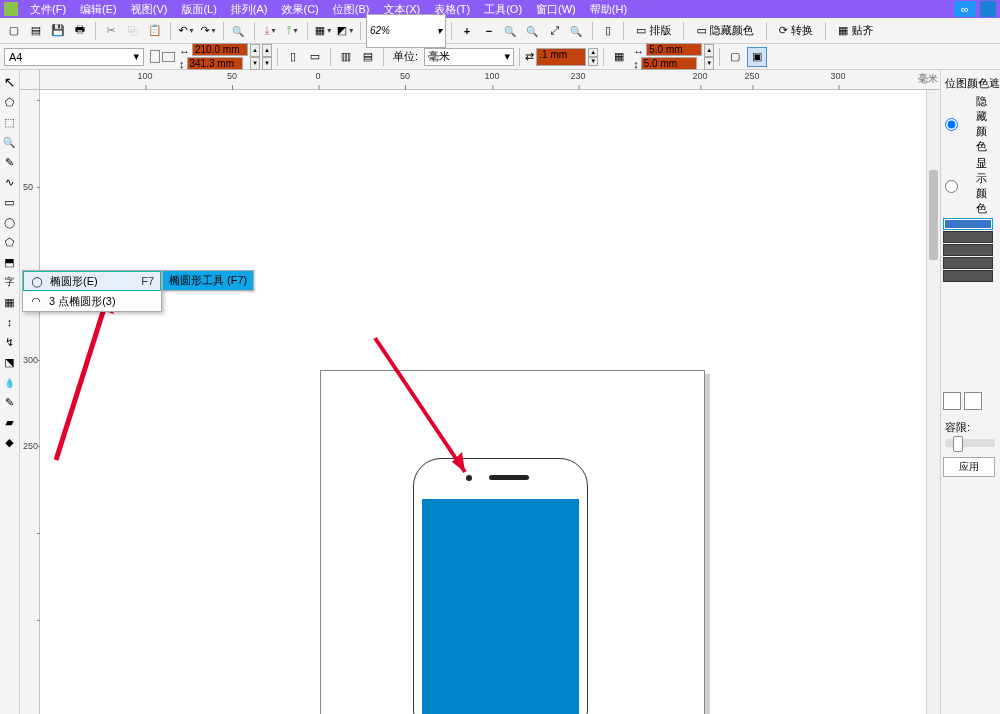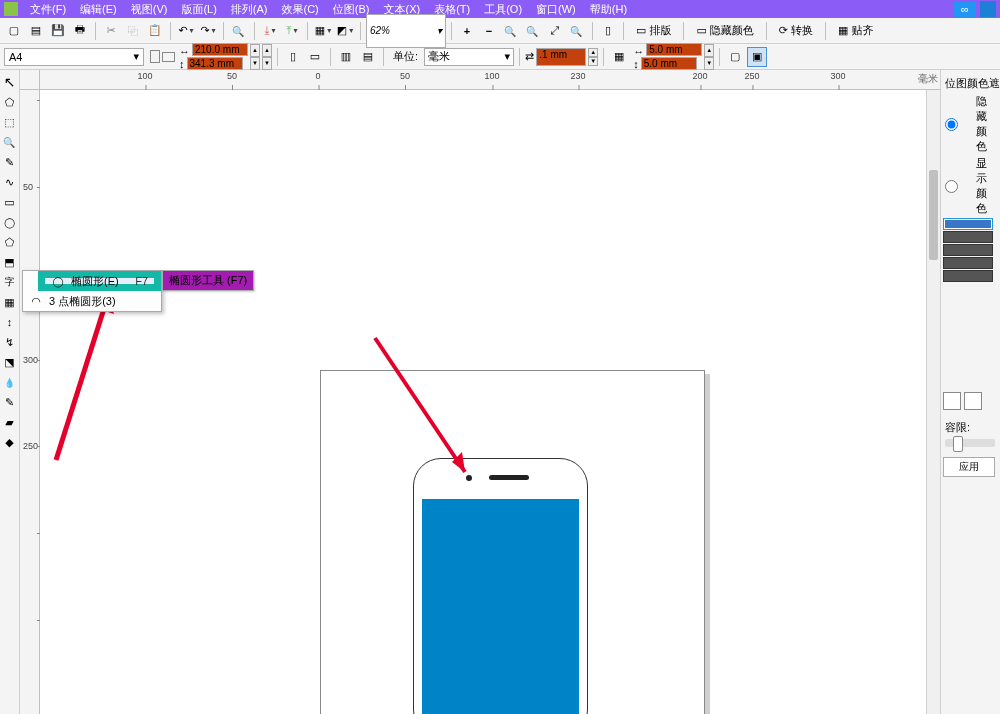--- a/index.html
+++ b/index.html
@@ -72,24 +72,24 @@
 .rp-toolrow { display:flex; gap:3px; margin-top:110px; }
 .rp-tool { width:18px; height:18px; border:1px solid #888; background:#fff; }
 .rp-label { margin-top:8px; padding:2px; }
 .rp-slider { width:50px; height:8px; background:#ddd; margin:2px 0 10px 2px; position:relative; border-radius:2px; }
 .rp-slider::after { content:""; position:absolute; left:8px; top:-3px; width:8px; height:14px; background:#fff; border:1px solid #888; border-radius:2px; }
 .rp-btn { width:52px; height:20px; border:1px solid #aaa; background:#fff; font-size:10px; display:flex; align-items:center; justify-content:center; }
 
 
 .flyout-menu { position:absolute; top:270px; left:22px; width:140px; background:#fdfdfd; border:1px solid #aaa; box-shadow:2px 2px 4px rgba(0,0,0,.25); z-index:20; }
 .fly-item { display:flex; align-items:center; height:20px; padding:0 6px; gap:6px; font-size:11px; }
-.fly-item.sel { background:#e6eff9; border:7px solid #14b8a6;margin-left:15px; }
+.fly-item.sel { background:#e6eff9; border:1px solid #14b8a6; }
 .fly-item .ico { width:14px; height:14px; display:flex; align-items:center; justify-content:center; }
 .fly-item .kbd { margin-left:auto; font-size:11px; color:#333; }
-.tooltip { position:absolute; top:270px; left:162px; background:#a21caf; border:1px solid #aaa; padding:2px 6px; font-size:11px; box-shadow:1px 1px 2px rgba(0,0,0,.2); z-index:21; }
+.tooltip { position:absolute; top:270px; left:162px; background:#0ea5e9; border:1px solid #aaa; padding:2px 6px; font-size:11px; box-shadow:1px 1px 2px rgba(0,0,0,.2); z-index:21; }
 
 
 .arrow { position:absolute; z-index:15; }
 
 
 .i-new::before { content:"▢"; }
 .i-open::before { content:"▤"; }
 .i-save::before { content:"💾"; font-size:11px; }
 .i-print::before { content:"🖶"; font-size:11px; }
 .i-cut::before { content:"✂"; color:#888; }

